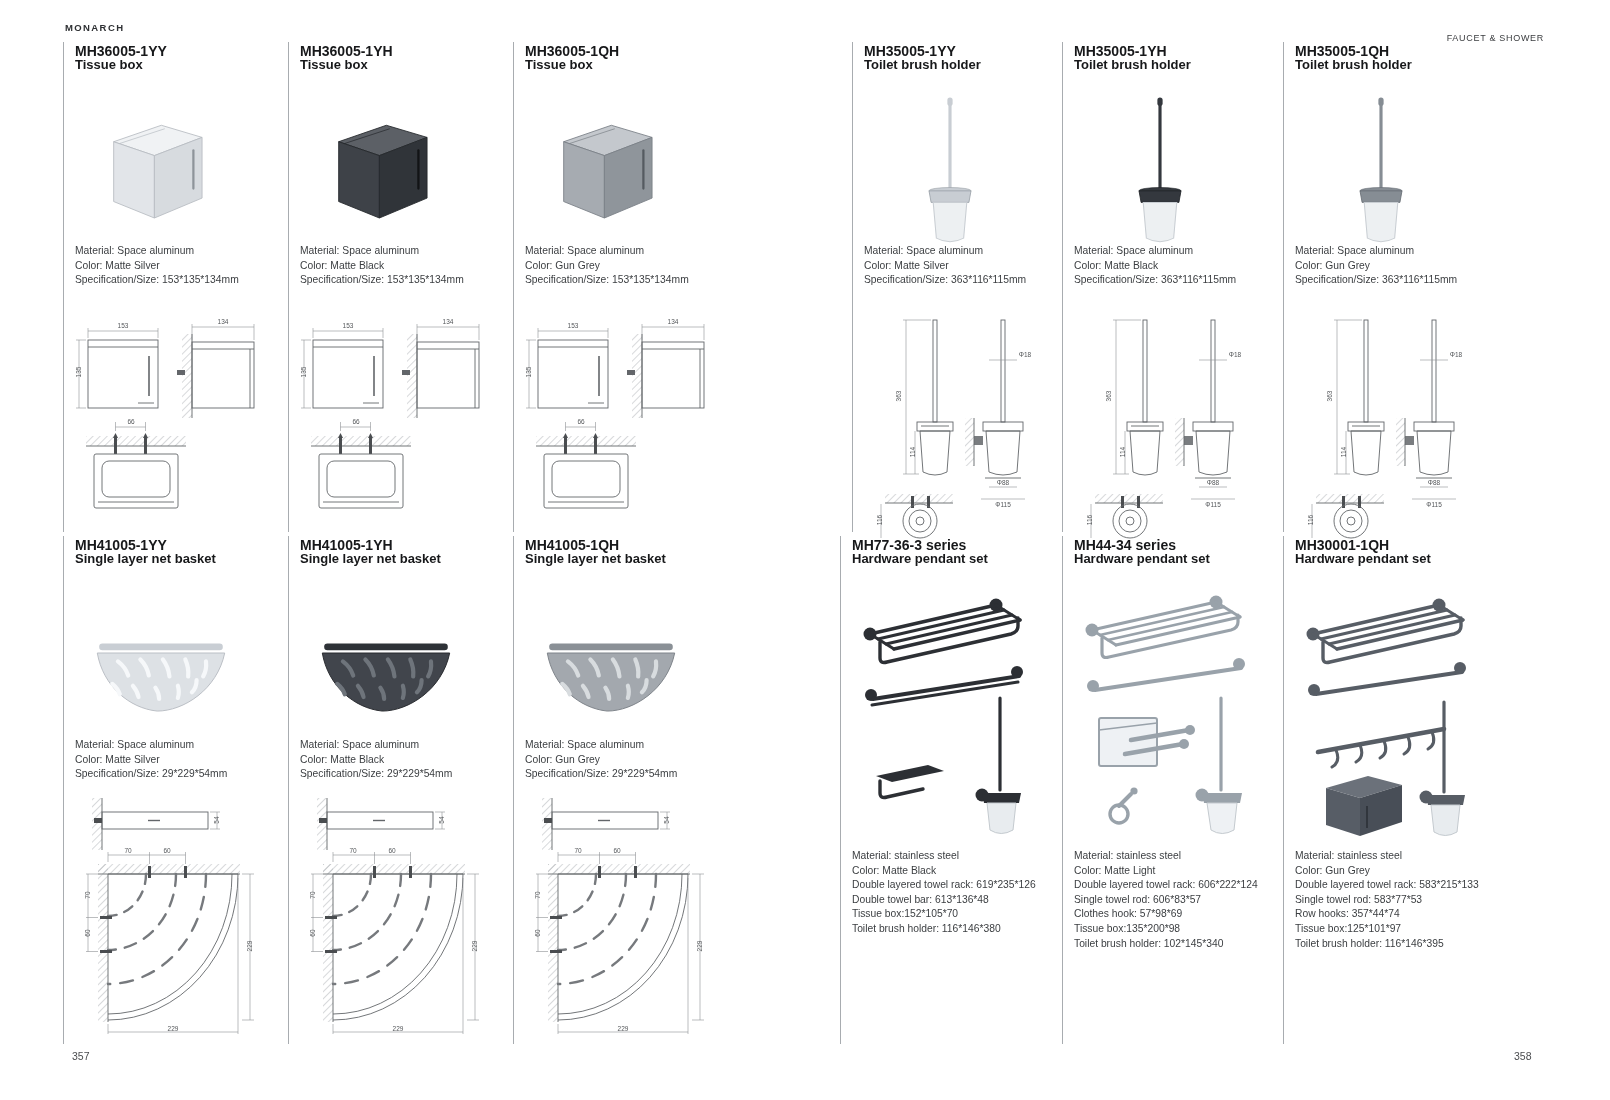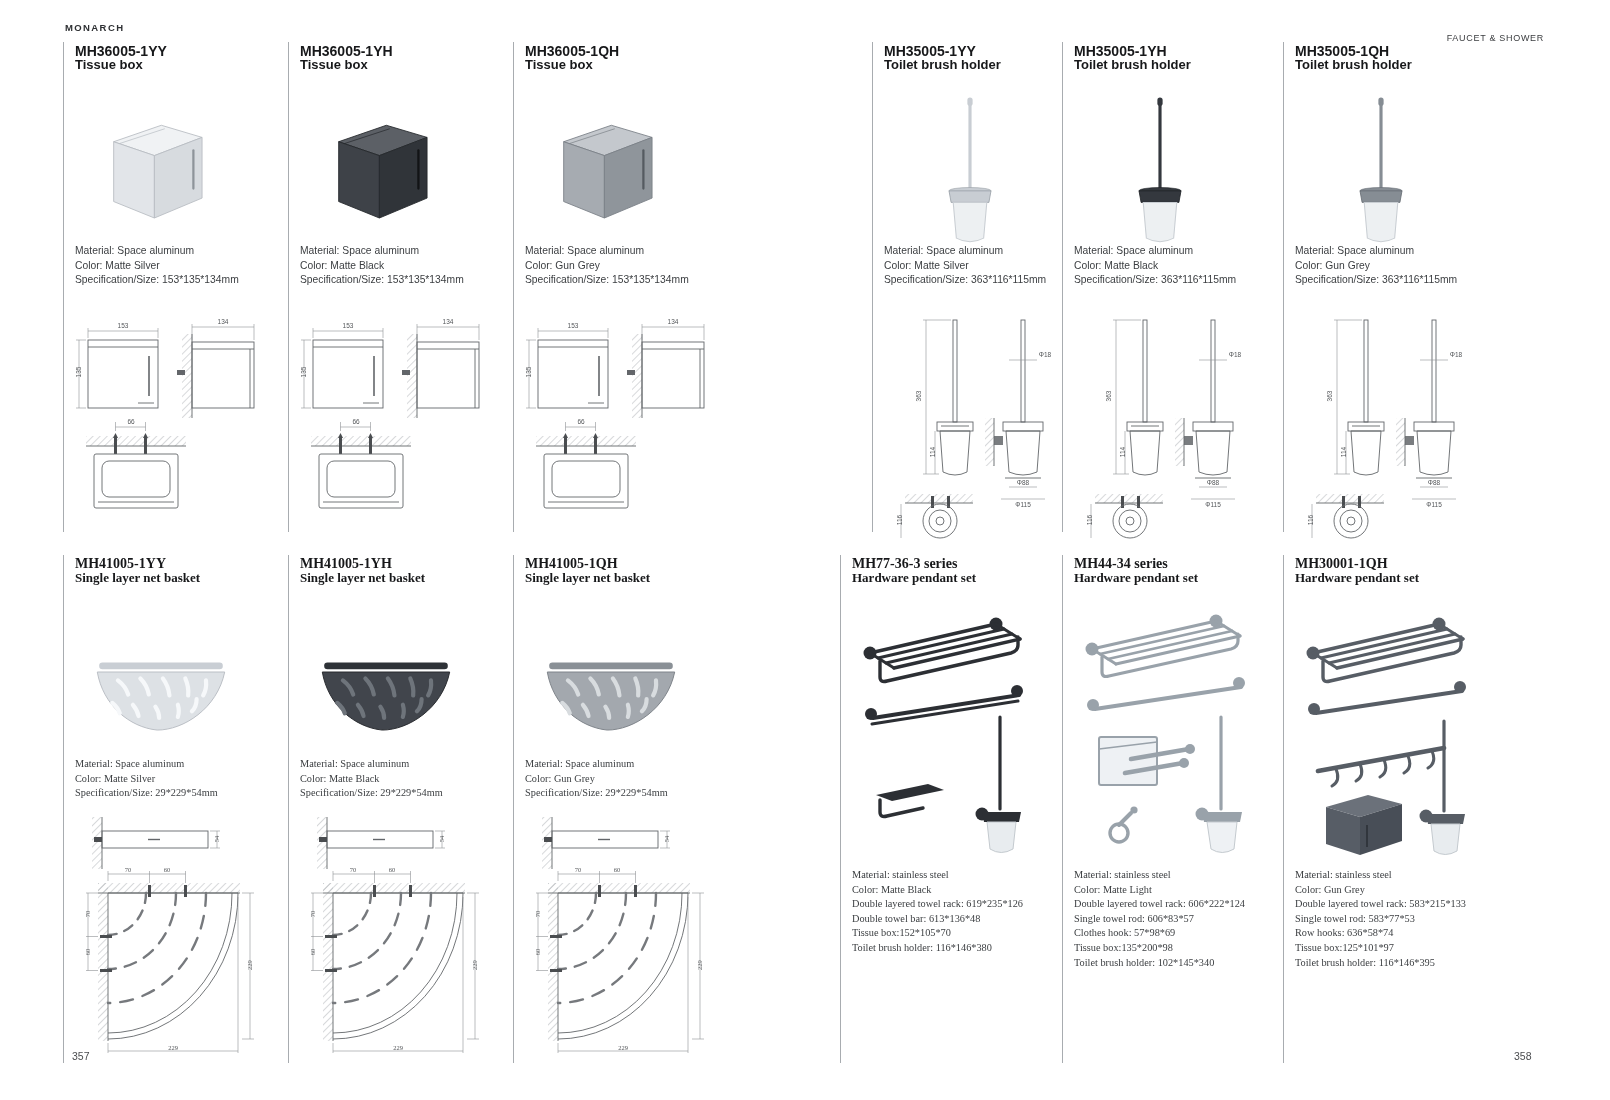--- a/index.html
+++ b/index.html
@@ -7,21 +7,21 @@
         font-family:"Liberation Sans",sans-serif;overflow:hidden;}
   .hdr-brand{position:absolute;left:65px;top:22px;font-size:9.5px;letter-spacing:1.4px;
              color:#2e3033;font-weight:600;}
   .hdr-section{position:absolute;right:66px;top:25px;font-size:9px;letter-spacing:0.7px;color:#3a3c3f;margin-top:8px;}
   .pageno{position:absolute;font-size:10.5px;color:#4a4c4f;}
   .pn-left{left:72px;top:1050px;}
   .pn-right{left:1514px;top:1050px;}
 
   .cell{position:absolute;width:225px;border-left:1px solid #a8acb0;}
   .r1{top:42px;height:490px;}
-  .r2{top:555px;height:508px;font-family:Liberation Serif, serif;}
+  .r2{top:536px;height:508px;}
   .code{position:absolute;left:11px;top:1px;font-size:14px;font-weight:bold;color:#17181a;white-space:nowrap;}
   .pname{position:absolute;left:11px;top:15px;font-size:13px;font-weight:bold;color:#17181a;white-space:nowrap;}
   .specs{position:absolute;left:11px;top:202px;}
   .specs-set{top:313px;}
   .spec{font-size:10.3px;line-height:14.6px;color:#3b3e41;white-space:nowrap;}
 
   .photo{position:absolute;}
   .photo-tissue{left:28px;top:72px;width:130px;height:117px;}
   .photo-brush{left:55px;top:52px;width:84px;height:158px;}
   .photo-basket{left:22px;top:102px;width:150px;height:89px;}
@@ -391,21 +391,21 @@
       <svg viewBox="0 0 210 205">
           <use href="#d-tissue"></use>
         </svg>
       <span class="dim" style="left:37px;top:12px;width:32px">153</span>
       <span class="dim rot" style="left:-7px;top:58px;width:32px">135</span>
       <span class="dim" style="left:137px;top:8px;width:32px">134</span>
       <span class="dim" style="left:46px;top:108px;width:30px">66</span>
     </div>
   </div>
 
-  <div class="cell r1 v-silver" style="left:872px">
+  <div class="cell r1 v-silver" style="left:852px">
     <div class="code">MH35005-1YY</div>
     <div class="pname">Toilet brush holder</div>
     <svg class="photo photo-brush" viewBox="0 0 80 150">
         <use href="#p-brush"></use>
       </svg>
     <div class="specs">
       <div class="spec">Material: Space aluminum</div>
       <div class="spec">Color: Matte Silver</div>
       <div class="spec">Specification/Size: 363*116*115mm</div>
     </div>
@@ -582,21 +582,21 @@
     <div class="code">MH30001-1QH</div>
     <div class="pname">Hardware pendant set</div>
     <svg class="photo photo-set" viewBox="0 0 200 262">
         <use href="#p-set3"></use>
       </svg>
     <div class="specs specs-set">
       <div class="spec">Material: stainless steel</div>
       <div class="spec">Color: Gun Grey</div>
       <div class="spec">Double layered towel rack: 583*215*133</div>
       <div class="spec">Single towel rod: 583*77*53</div>
-      <div class="spec">Row hooks: 636*58*74</div>
+      <div class="spec">Row hooks: 357*44*74</div>
       <div class="spec">Tissue box:125*101*97</div>
       <div class="spec">Toilet brush holder: 116*146*395</div>
     </div>
   </div>
 
   <div class="pageno pn-left">357</div>
   <div class="pageno pn-right">358</div>
 </div>
 
 </body></html>

